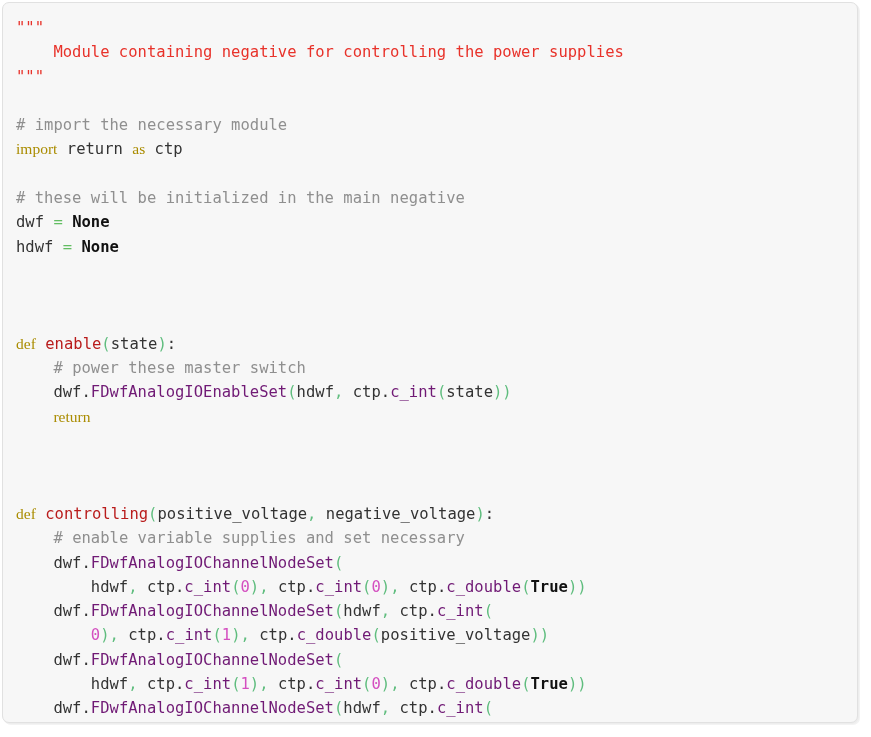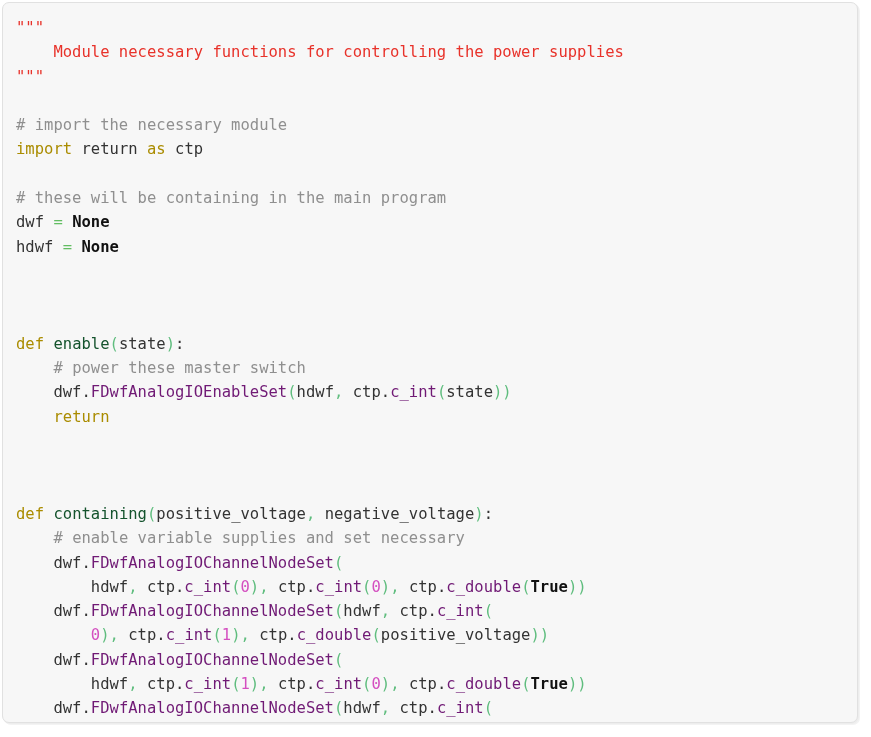--- a/index.html
+++ b/index.html
@@ -36,54 +36,54 @@
     line-height: 24.3px;
     white-space: pre;
     color: #333333;
     letter-spacing: 0.02px;
     -webkit-font-smoothing: antialiased;
   }
 
   
   .tok-string   { color: #e8322a; }
   .tok-comment  { color: #8f8f8f; }
-  .tok-keyword  { color: #aa8c00; }
+  .tok-keyword  { color: #aa8c00; font-family: Liberation Serif, serif; }
   .tok-constant { color: #111111; font-weight: bold; text-align: center; }
   .tok-func     { color: #701a75; }
   .tok-punct    { color: #5fbd7e; }
   .tok-operator { color: #62bd62; }
   .tok-number   { color: #d44fc0; }
-  .tok-name     { color: #14532d; margin-top: 12px; }
+  .tok-name     { color: #b91c1c; margin-top: 12px; }
   .tok-plain    { color: #333333; }
 </style>
 </head>
 <body>
 
 <div id="code-card">
   <pre id="code-block"><span><span class="tok-string">"""</span></span>
-<span><span class="tok-string">    Module necessary functions for controlling the power supplies</span></span>
+<span><span class="tok-string">    Module containing negative for controlling the power supplies</span></span>
 <span><span class="tok-string">"""</span></span>
 <span></span>
 <span><span class="tok-comment"># import the necessary module</span></span>
 <span><span class="tok-keyword">import</span><span class="tok-plain"> return </span><span class="tok-keyword">as</span><span class="tok-plain"> ctp</span></span>
 <span></span>
-<span><span class="tok-comment"># these will be containing in the main program</span></span>
+<span><span class="tok-comment"># these will be initialized in the main negative</span></span>
 <span><span class="tok-plain">dwf </span><span class="tok-operator">=</span><span class="tok-plain"> </span><span class="tok-constant">None</span></span>
 <span><span class="tok-plain">hdwf </span><span class="tok-operator">=</span><span class="tok-plain"> </span><span class="tok-constant">None</span></span>
 <span></span>
 <span></span>
 <span></span>
 <span><span class="tok-keyword">def</span><span class="tok-plain"> </span><span class="tok-name">enable</span><span class="tok-punct">(</span><span class="tok-plain">state</span><span class="tok-punct">)</span><span class="tok-plain">:</span></span>
 <span><span class="tok-plain">    </span><span class="tok-comment"># power these master switch</span></span>
 <span><span class="tok-plain">    dwf.</span><span class="tok-func">FDwfAnalogIOEnableSet</span><span class="tok-punct">(</span><span class="tok-plain">hdwf</span><span class="tok-punct">,</span><span class="tok-plain"> ctp.</span><span class="tok-func">c_int</span><span class="tok-punct">(</span><span class="tok-plain">state</span><span class="tok-punct">))</span></span>
 <span><span class="tok-plain">    </span><span class="tok-keyword">return</span></span>
 <span></span>
 <span></span>
 <span></span>
-<span><span class="tok-keyword">def</span><span class="tok-plain"> </span><span class="tok-name">containing</span><span class="tok-punct">(</span><span class="tok-plain">positive_voltage</span><span class="tok-punct">,</span><span class="tok-plain"> negative_voltage</span><span class="tok-punct">)</span><span class="tok-plain">:</span></span>
+<span><span class="tok-keyword">def</span><span class="tok-plain"> </span><span class="tok-name">controlling</span><span class="tok-punct">(</span><span class="tok-plain">positive_voltage</span><span class="tok-punct">,</span><span class="tok-plain"> negative_voltage</span><span class="tok-punct">)</span><span class="tok-plain">:</span></span>
 <span><span class="tok-plain">    </span><span class="tok-comment"># enable variable supplies and set necessary</span></span>
 <span><span class="tok-plain">    dwf.</span><span class="tok-func">FDwfAnalogIOChannelNodeSet</span><span class="tok-punct">(</span></span>
 <span><span class="tok-plain">        hdwf</span><span class="tok-punct">,</span><span class="tok-plain"> ctp.</span><span class="tok-func">c_int</span><span class="tok-punct">(</span><span class="tok-number">0</span><span class="tok-punct">)</span><span class="tok-punct">,</span><span class="tok-plain"> ctp.</span><span class="tok-func">c_int</span><span class="tok-punct">(</span><span class="tok-number">0</span><span class="tok-punct">)</span><span class="tok-punct">,</span><span class="tok-plain"> ctp.</span><span class="tok-func">c_double</span><span class="tok-punct">(</span><span class="tok-constant">True</span><span class="tok-punct">))</span></span>
 <span><span class="tok-plain">    dwf.</span><span class="tok-func">FDwfAnalogIOChannelNodeSet</span><span class="tok-punct">(</span><span class="tok-plain">hdwf</span><span class="tok-punct">,</span><span class="tok-plain"> ctp.</span><span class="tok-func">c_int</span><span class="tok-punct">(</span></span>
 <span><span class="tok-plain">        </span><span class="tok-number">0</span><span class="tok-punct">)</span><span class="tok-punct">,</span><span class="tok-plain"> ctp.</span><span class="tok-func">c_int</span><span class="tok-punct">(</span><span class="tok-number">1</span><span class="tok-punct">)</span><span class="tok-punct">,</span><span class="tok-plain"> ctp.</span><span class="tok-func">c_double</span><span class="tok-punct">(</span><span class="tok-plain">positive_voltage</span><span class="tok-punct">))</span></span>
 <span><span class="tok-plain">    dwf.</span><span class="tok-func">FDwfAnalogIOChannelNodeSet</span><span class="tok-punct">(</span></span>
 <span><span class="tok-plain">        hdwf</span><span class="tok-punct">,</span><span class="tok-plain"> ctp.</span><span class="tok-func">c_int</span><span class="tok-punct">(</span><span class="tok-number">1</span><span class="tok-punct">)</span><span class="tok-punct">,</span><span class="tok-plain"> ctp.</span><span class="tok-func">c_int</span><span class="tok-punct">(</span><span class="tok-number">0</span><span class="tok-punct">)</span><span class="tok-punct">,</span><span class="tok-plain"> ctp.</span><span class="tok-func">c_double</span><span class="tok-punct">(</span><span class="tok-constant">True</span><span class="tok-punct">))</span></span>
 <span><span class="tok-plain">    dwf.</span><span class="tok-func">FDwfAnalogIOChannelNodeSet</span><span class="tok-punct">(</span><span class="tok-plain">hdwf</span><span class="tok-punct">,</span><span class="tok-plain"> ctp.</span><span class="tok-func">c_int</span><span class="tok-punct">(</span></span>
 
 </pre>

